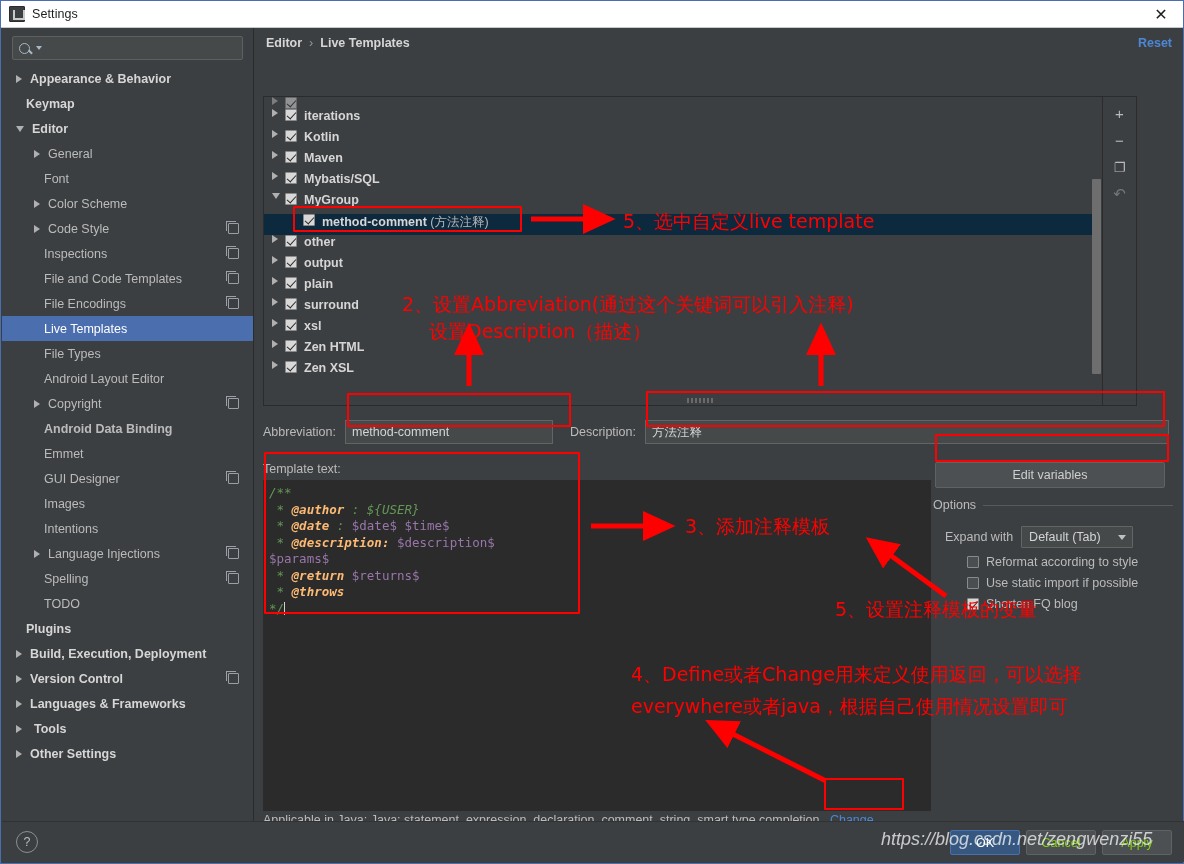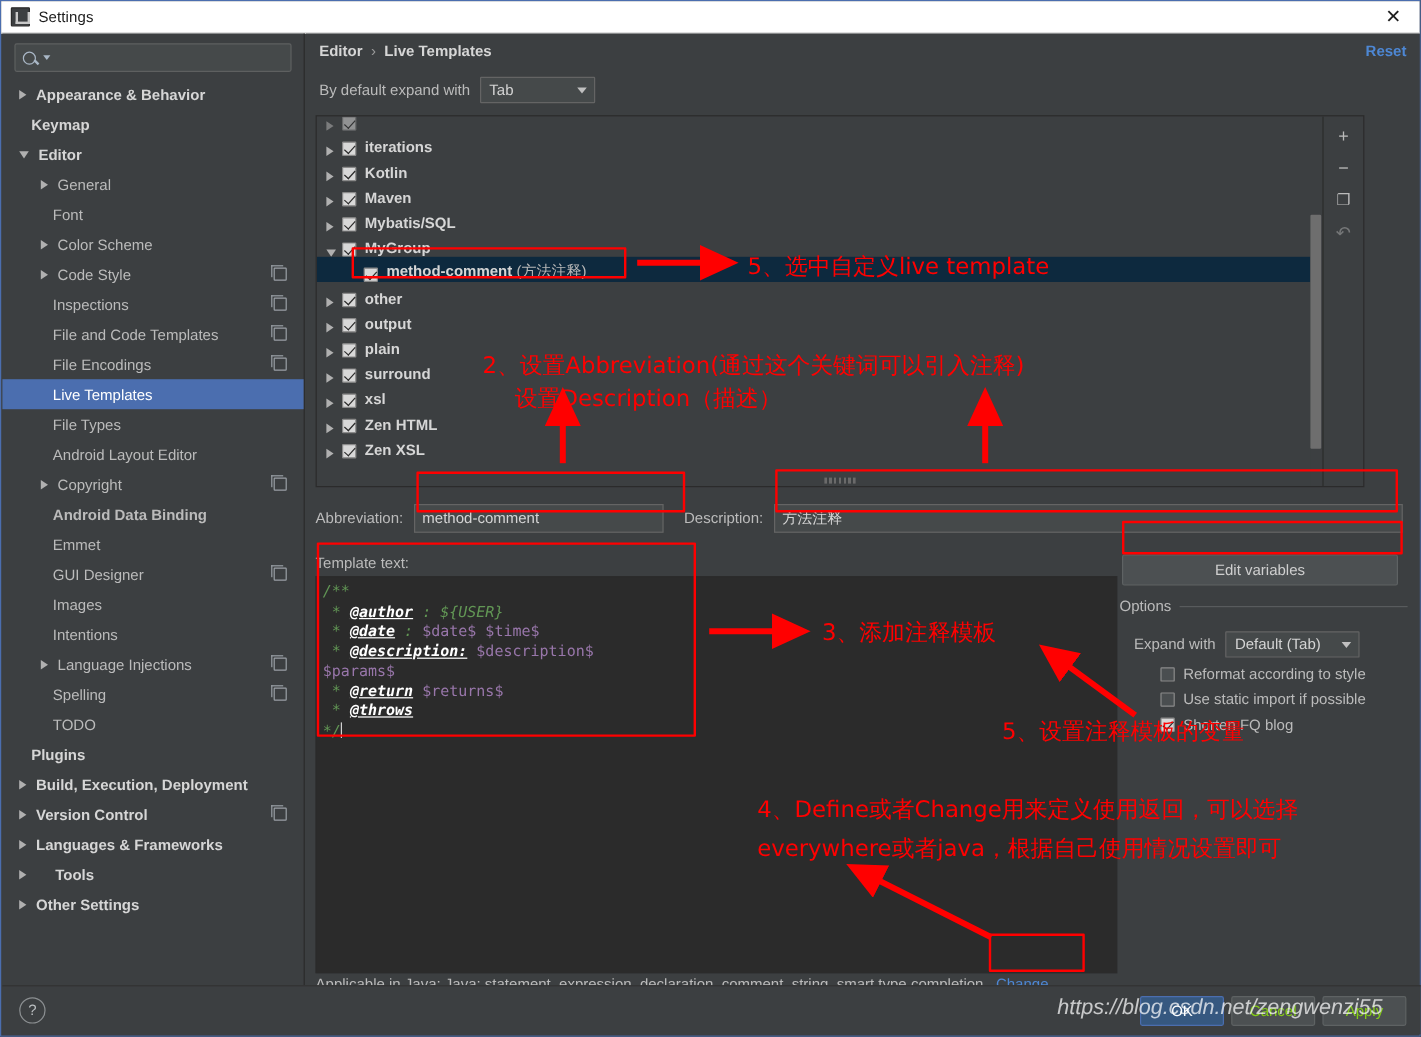--- a/index.html
+++ b/index.html
@@ -131,21 +131,21 @@
     border-left: 4.5px solid transparent; border-right: 4.5px solid transparent;
     border-top: 5px solid #c0c0c0;
   }
 
   
   .listbox {
     position: absolute; left: 8px; top: 68px; width: 874px; height: 310px;
     background: #3c3f41; border: 1px solid #2b2b2b; overflow: hidden;
   }
   .lrow {
-    height: 21px; display: flex; align-items: flex-end; font-size: 12.5px;
+    height: 21px; display: flex; align-items: flex-start; font-size: 12.5px;
     color: #d6d6d6; font-weight: bold; padding-left: 6px; position: relative;
   }
   .lrow.sel { background: #0d293e; }
   .lrow .la {
     width: 0; height: 0; flex: none; margin-right: 7px;
     border-top: 4.5px solid transparent; border-bottom: 4.5px solid transparent;
     border-left: 6px solid #b0b0b0;
   }
   .lrow .la.down {
     border-left: 4.5px solid transparent; border-right: 4.5px solid transparent;
@@ -199,21 +199,21 @@
 
   
   .editor {
     position: absolute; left: 8px; top: 452px; width: 668px; height: 331px;
     background: #2b2b2b; border: 1px solid #2b2b2b; overflow: hidden;
     font-family: "DejaVu Sans Mono", "Liberation Mono", monospace;
     font-size: 12.5px; line-height: 16.5px; padding: 4px 5px;
     white-space: pre;
   }
   .editor .g { color: #629755; font-style: italic; }
-  .editor .gl { color: #ffffff; font-style: italic; text-decoration: underline; font-weight: bold; }
+  .editor .gl { color: #fdba74; font-style: italic; font-weight: bold; }
   .editor .v { color: #9876aa; }
   .editor .caret {
     display: inline-block; width: 1px; height: 13px; background: #d0d0d0;
     vertical-align: -2px;
   }
 
   
   .editvars {
     position: absolute; left: 680px; top: 434px; width: 230px; height: 26px;
     background: #4c5052; border: 1px solid #5e6263; border-radius: 2px;
@@ -411,45 +411,38 @@
           <span class="arrow " style="margin-left: 14px;"></span>
           <span class="lbl" style="margin-left: 8px;">Version Control</span>
           <span class="copyicon"></span>
         </div>
         <div class="titem bold">
           <span class="arrow " style="margin-left: 14px;"></span>
           <span class="lbl" style="margin-left: 8px;">Languages &amp; Frameworks</span>
         </div>
         <div class="titem bold">
           <span class="arrow " style="margin-left: 14px;"></span>
-          <span class="lbl" style="margin-left: 24px;">Tools</span>
+          <span class="lbl" style="margin-left: 12px;">Tools</span>
         </div>
         <div class="titem bold">
           <span class="arrow " style="margin-left: 14px;"></span>
           <span class="lbl" style="margin-left: 8px;">Other Settings</span>
         </div>
       </div>
   </div>
 
   <div class="content">
 
     <div class="breadcrumb">
       <span>Editor</span>
       <span class="sep">›</span>
       <span>Live Templates</span>
     </div>
     <div class="reset-link">Reset</div>
 
-    <div class="expandrow">
-      <span class="lab">By default expand with</span>
-      <div class="combo" style="width:92px">
-        <span class="cv">Tab</span>
-        <span class="tri"></span>
-      </div>
-    </div>
 
     <div class="listbox">
       <div id="list-rows" style="position:absolute;left:0;top:0;right:44px;">
           <div class="lrow" style="height: 12px; overflow: hidden; opacity: 0.55;">
             <span class="la " style="margin-left: 2px;"></span>
             <span class="cbx checked"></span>
             <span class="ltext"><span></span></span>
           </div>
           <div class="lrow">
             <span class="la " style="margin-left: 2px;"></span>

